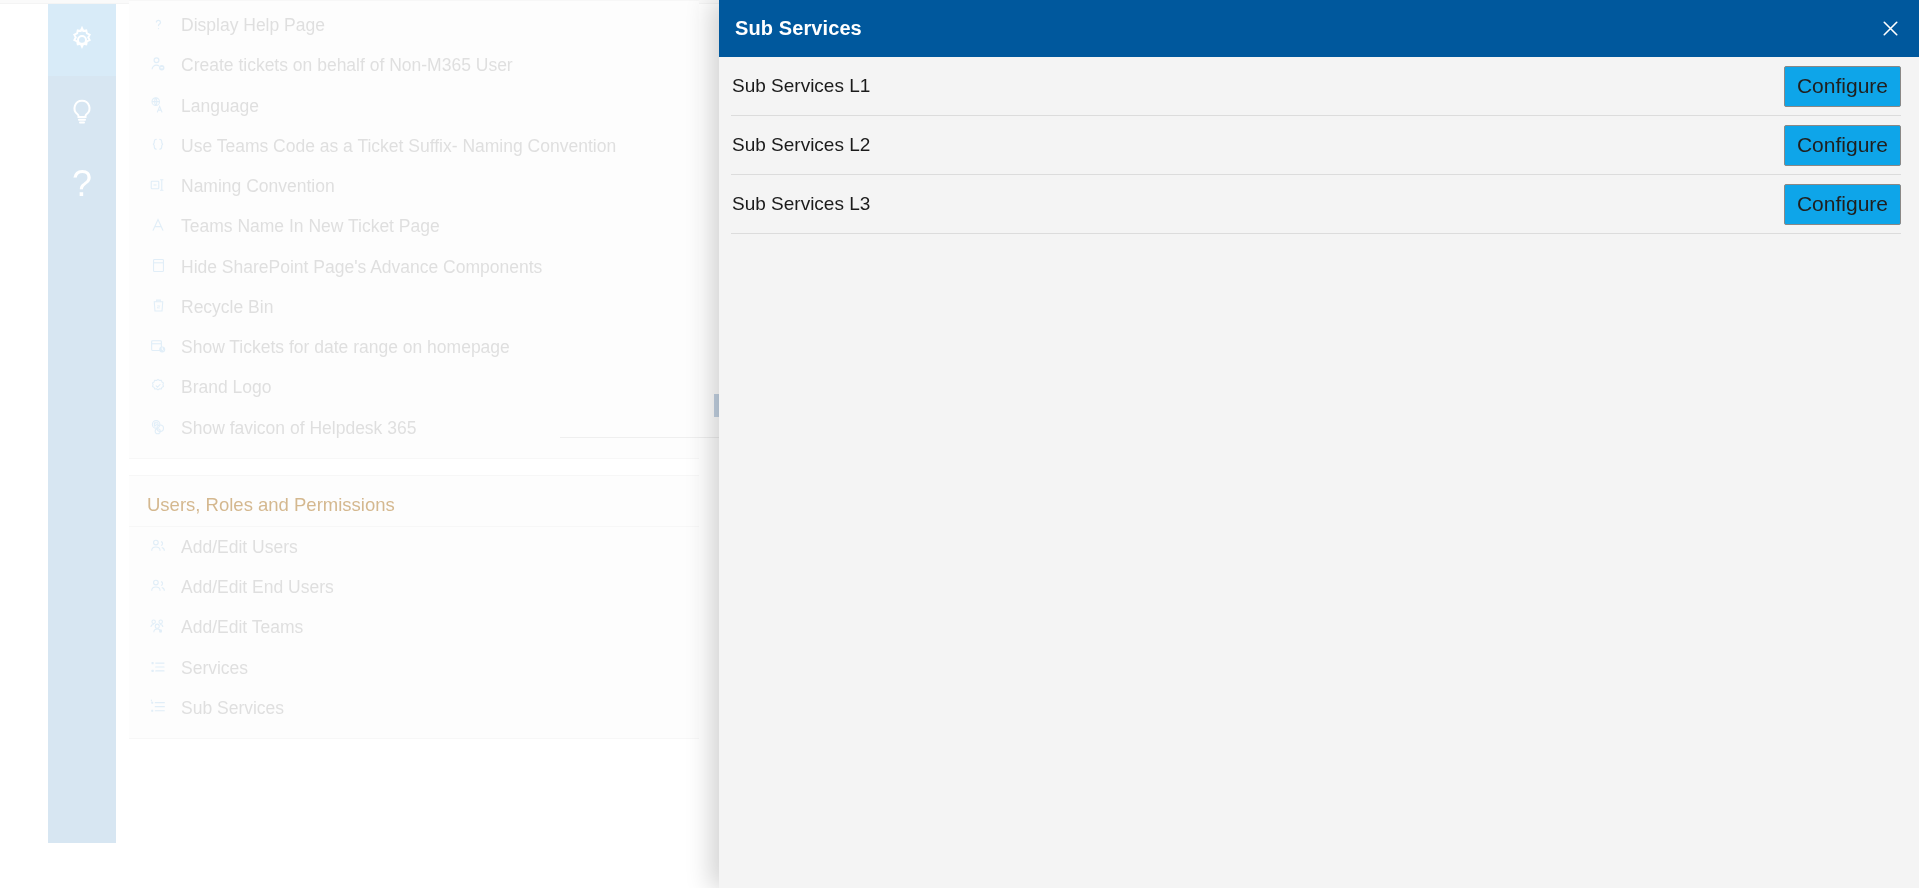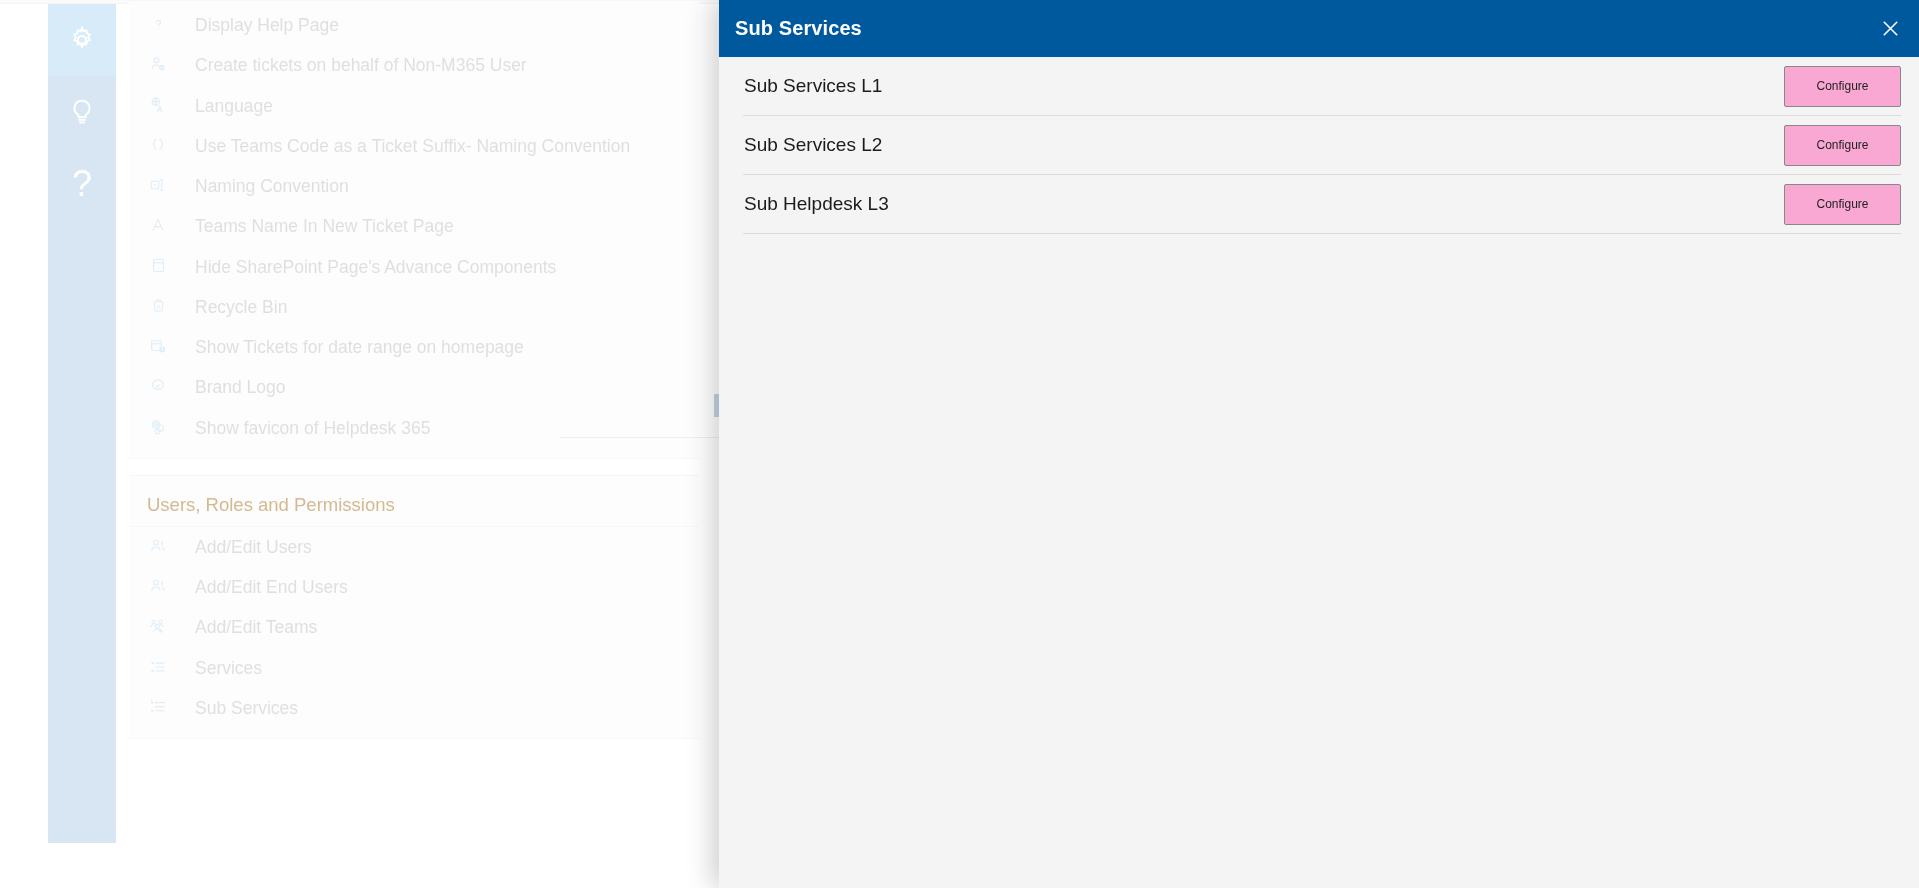--- a/index.html
+++ b/index.html
@@ -81,21 +81,21 @@
     color: #a16207;
     font-size: 18.5px;
     padding: 14px 18px 10px 18px;
     border-bottom: 1px solid #ededed;
     font-family: "Liberation Sans", sans-serif;
   }
 
   .menu-item {
     display: flex;
     align-items: flex-start;
-    gap: 26px;
+    gap: 12px;
     padding: 7px 16px 7px 18px;
     color: #b9b9b9;
     font-size: 17.5px;
     line-height: 1.5;
     cursor: pointer;
   }
   .menu-item .mi-icon {
     flex: 0 0 22px;
     width: 22px;
     height: 24px;
@@ -160,43 +160,43 @@
     align-items: center;
     justify-content: center;
     color: #ffffff;
     cursor: pointer;
     background: transparent;
     border: none;
   }
   .close-btn svg { display: block; }
 
   .flyout-body {
-    padding: 0 18px 0 24px;
+    padding: 0 18px 0 12px;
   }
 
   .srow {
     height: 59px;
     display: flex;
     align-items: center;
     justify-content: space-between;
     border-bottom: 1px solid #dcdcdc;
   }
   .srow-label {
     color: #1b1b1b;
     font-size: 19px;
     padding-left: 1px;
   }
   .configure-btn {
     min-width: 117px;
     height: 41px;
-    background: #f9a8d4;
+    background: #0ea5e9;
     border: 1px solid #8a8886;
     border-radius: 2px;
     color: #201f1e;
-    font-size: 12px;
+    font-size: 21px;
     font-family: "Liberation Sans", sans-serif;
     cursor: pointer;
     padding: 0 12px;
   }
 </style>
 </head>
 <body>
 
 <div id="root">
 
@@ -442,19 +442,19 @@
         <span class="srow-label">Sub Services L1</span>
         <button class="configure-btn">Configure</button>
       </div>
 
       <div class="srow">
         <span class="srow-label">Sub Services L2</span>
         <button class="configure-btn">Configure</button>
       </div>
 
       <div class="srow">
-        <span class="srow-label">Sub Helpdesk L3</span>
+        <span class="srow-label">Sub Services L3</span>
         <button class="configure-btn">Configure</button>
       </div>
     </div>
   </div>
 
 </div>
 
 </body></html>

